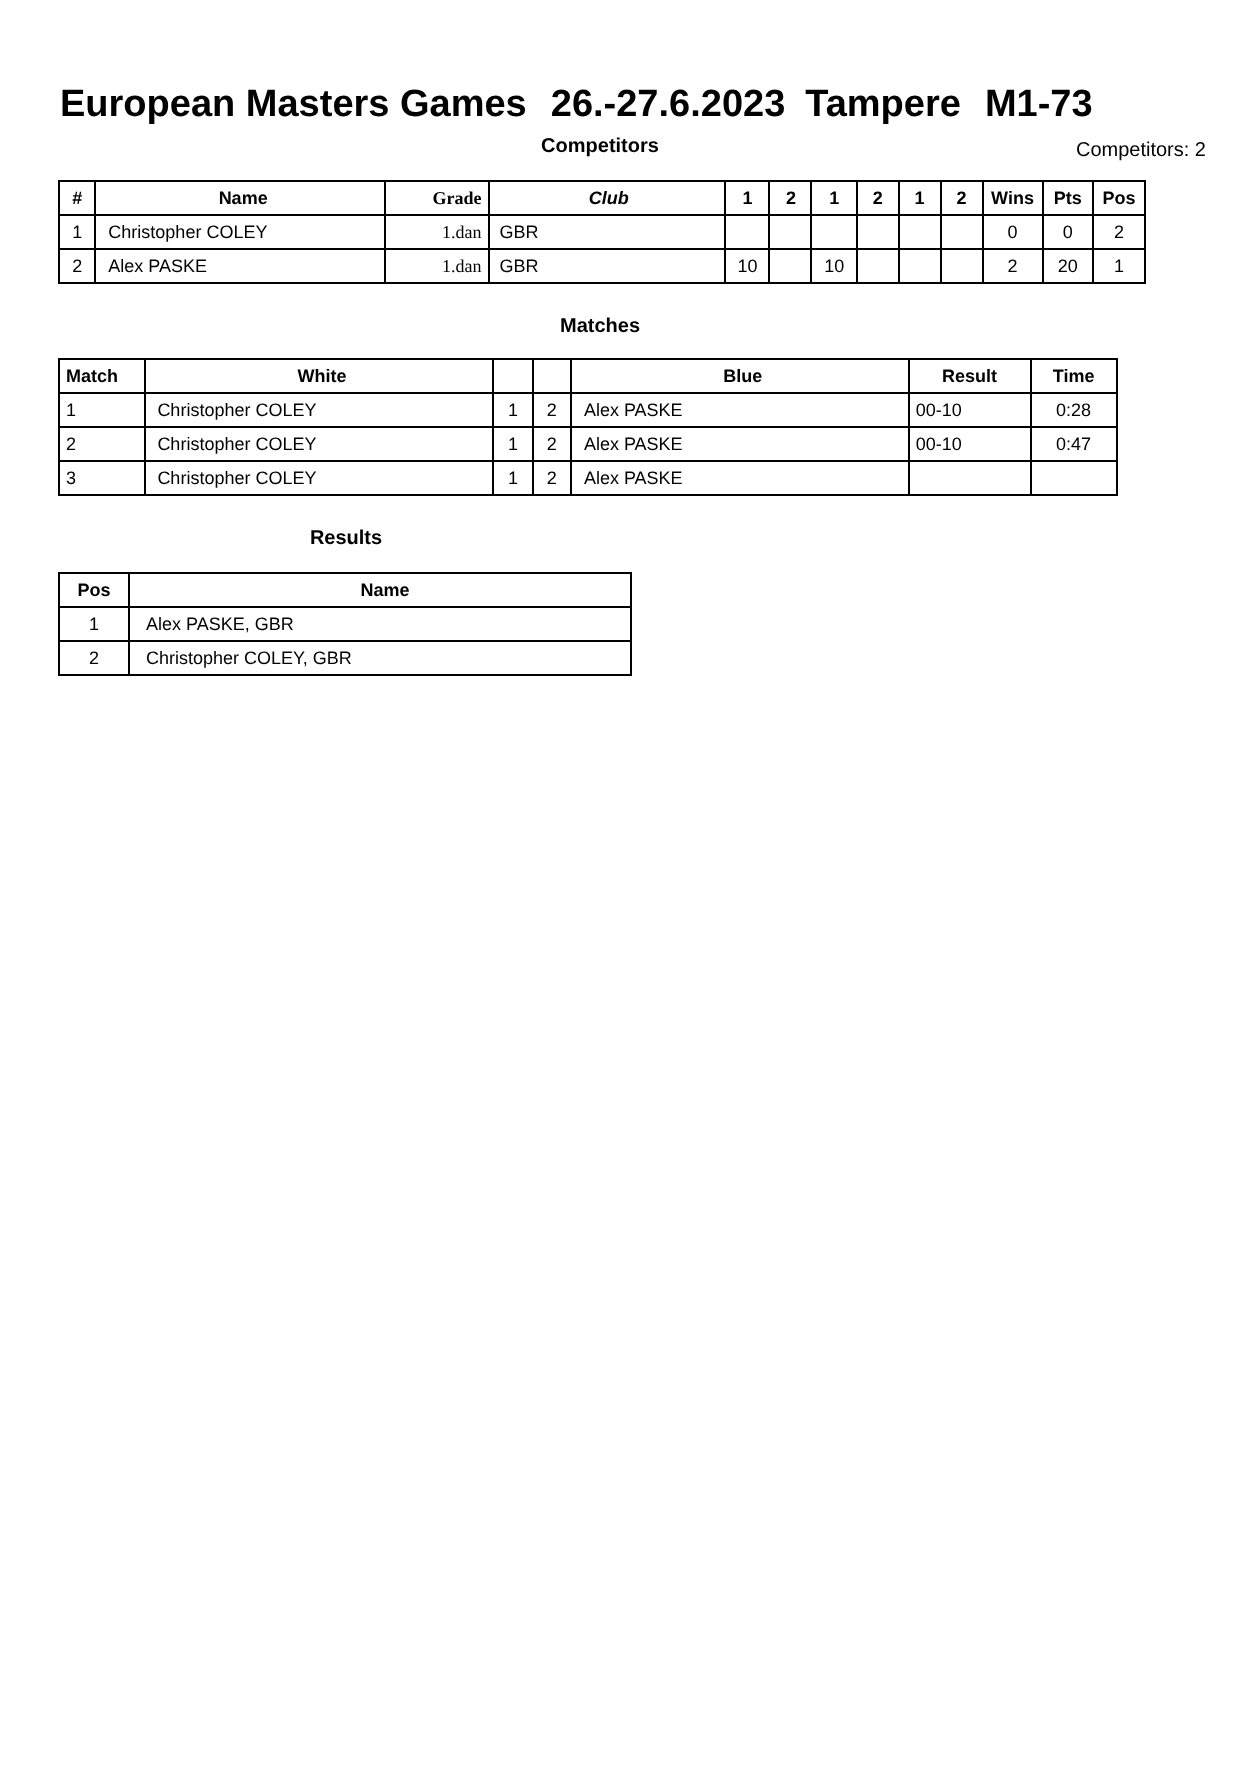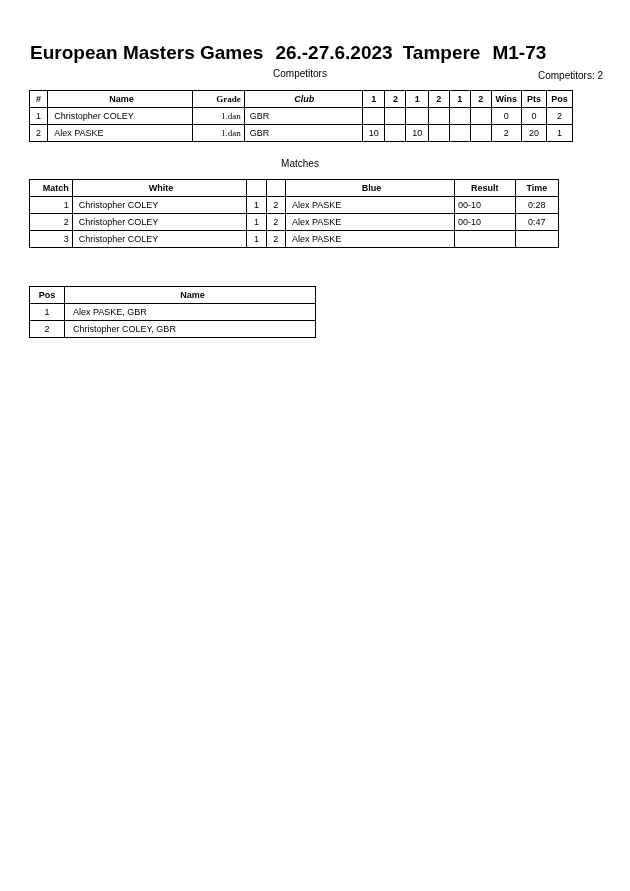--- a/index.html
+++ b/index.html
@@ -33,21 +33,21 @@
     letter-spacing: 0px;
     white-space: nowrap;
   }
   .title .sp1 { display: inline-block; width: 12px; }
   .title .sp2 { display: inline-block; width: 10px; }
   .title .sp3 { display: inline-block; width: 12px; }
 
   .section-label {
     position: absolute;
     font-size: 10px;
-    font-weight: normal;
+    font-weight: bold;
     text-align: center;
   }
   .competitors-label {
     left: 0;
     top: 68px;
     width: 600px;
   }
   .competitors-count {
     position: absolute;
     right: 27px;
@@ -105,21 +105,21 @@
   #competitors-table .c-wins { width: 24px; text-align: center; }
   #competitors-table .c-pts { width: 20px; text-align: center; }
   #competitors-table .c-pos { width: 20px; text-align: center; }
 
   
   #matches-table {
     left: 29px;
     top: 179px;
     width: 530px;
   }
-  #matches-table .m-match { width: 38px; text-align: right; }
+  #matches-table .m-match { width: 38px; text-align: left; }
   #matches-table .m-white { width: 185px; text-align: left; padding-left: 6px; }
   #matches-table .m-white-h { text-align: center; }
   #matches-table .m-p1 { width: 14px; text-align: center; }
   #matches-table .m-p2 { width: 14px; text-align: center; }
   #matches-table .m-blue { width: 185px; text-align: left; padding-left: 6px; }
   #matches-table .m-blue-h { text-align: center; }
   #matches-table .m-result { width: 60px; }
   #matches-table .m-time { width: 40px; text-align: center; }
 
   
@@ -234,20 +234,21 @@
         <td class="m-white">Christopher COLEY</td>
         <td class="m-p1">1</td>
         <td class="m-p2">2</td>
         <td class="m-blue">Alex PASKE</td>
         <td class="m-result"></td>
         <td class="m-time"></td>
       </tr>
     </tbody>
   </table>
 
+  <div class="section-label results-label">Results</div>
 
   <table id="results-table">
     <thead>
       <tr>
         <th class="r-pos">Pos</th>
         <th class="r-name r-name-h">Name</th>
       </tr>
     </thead>
     <tbody>
       <tr>

